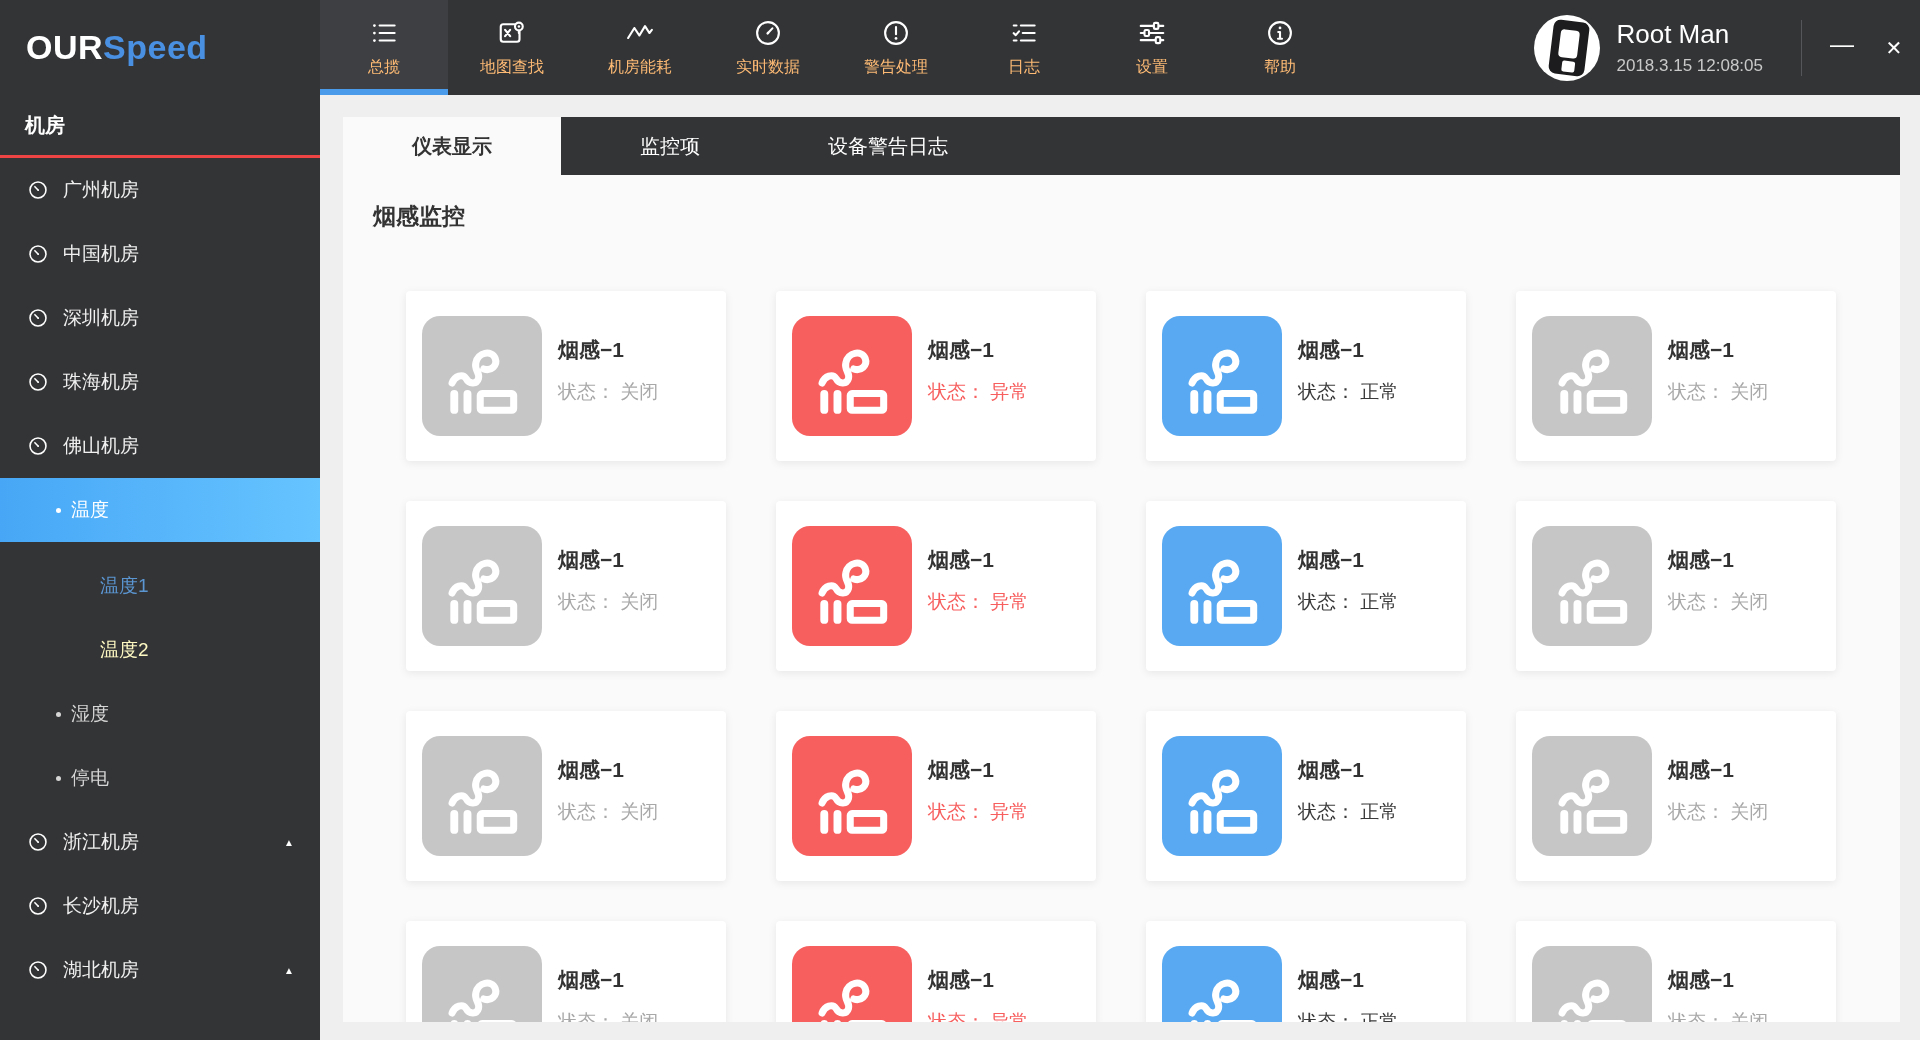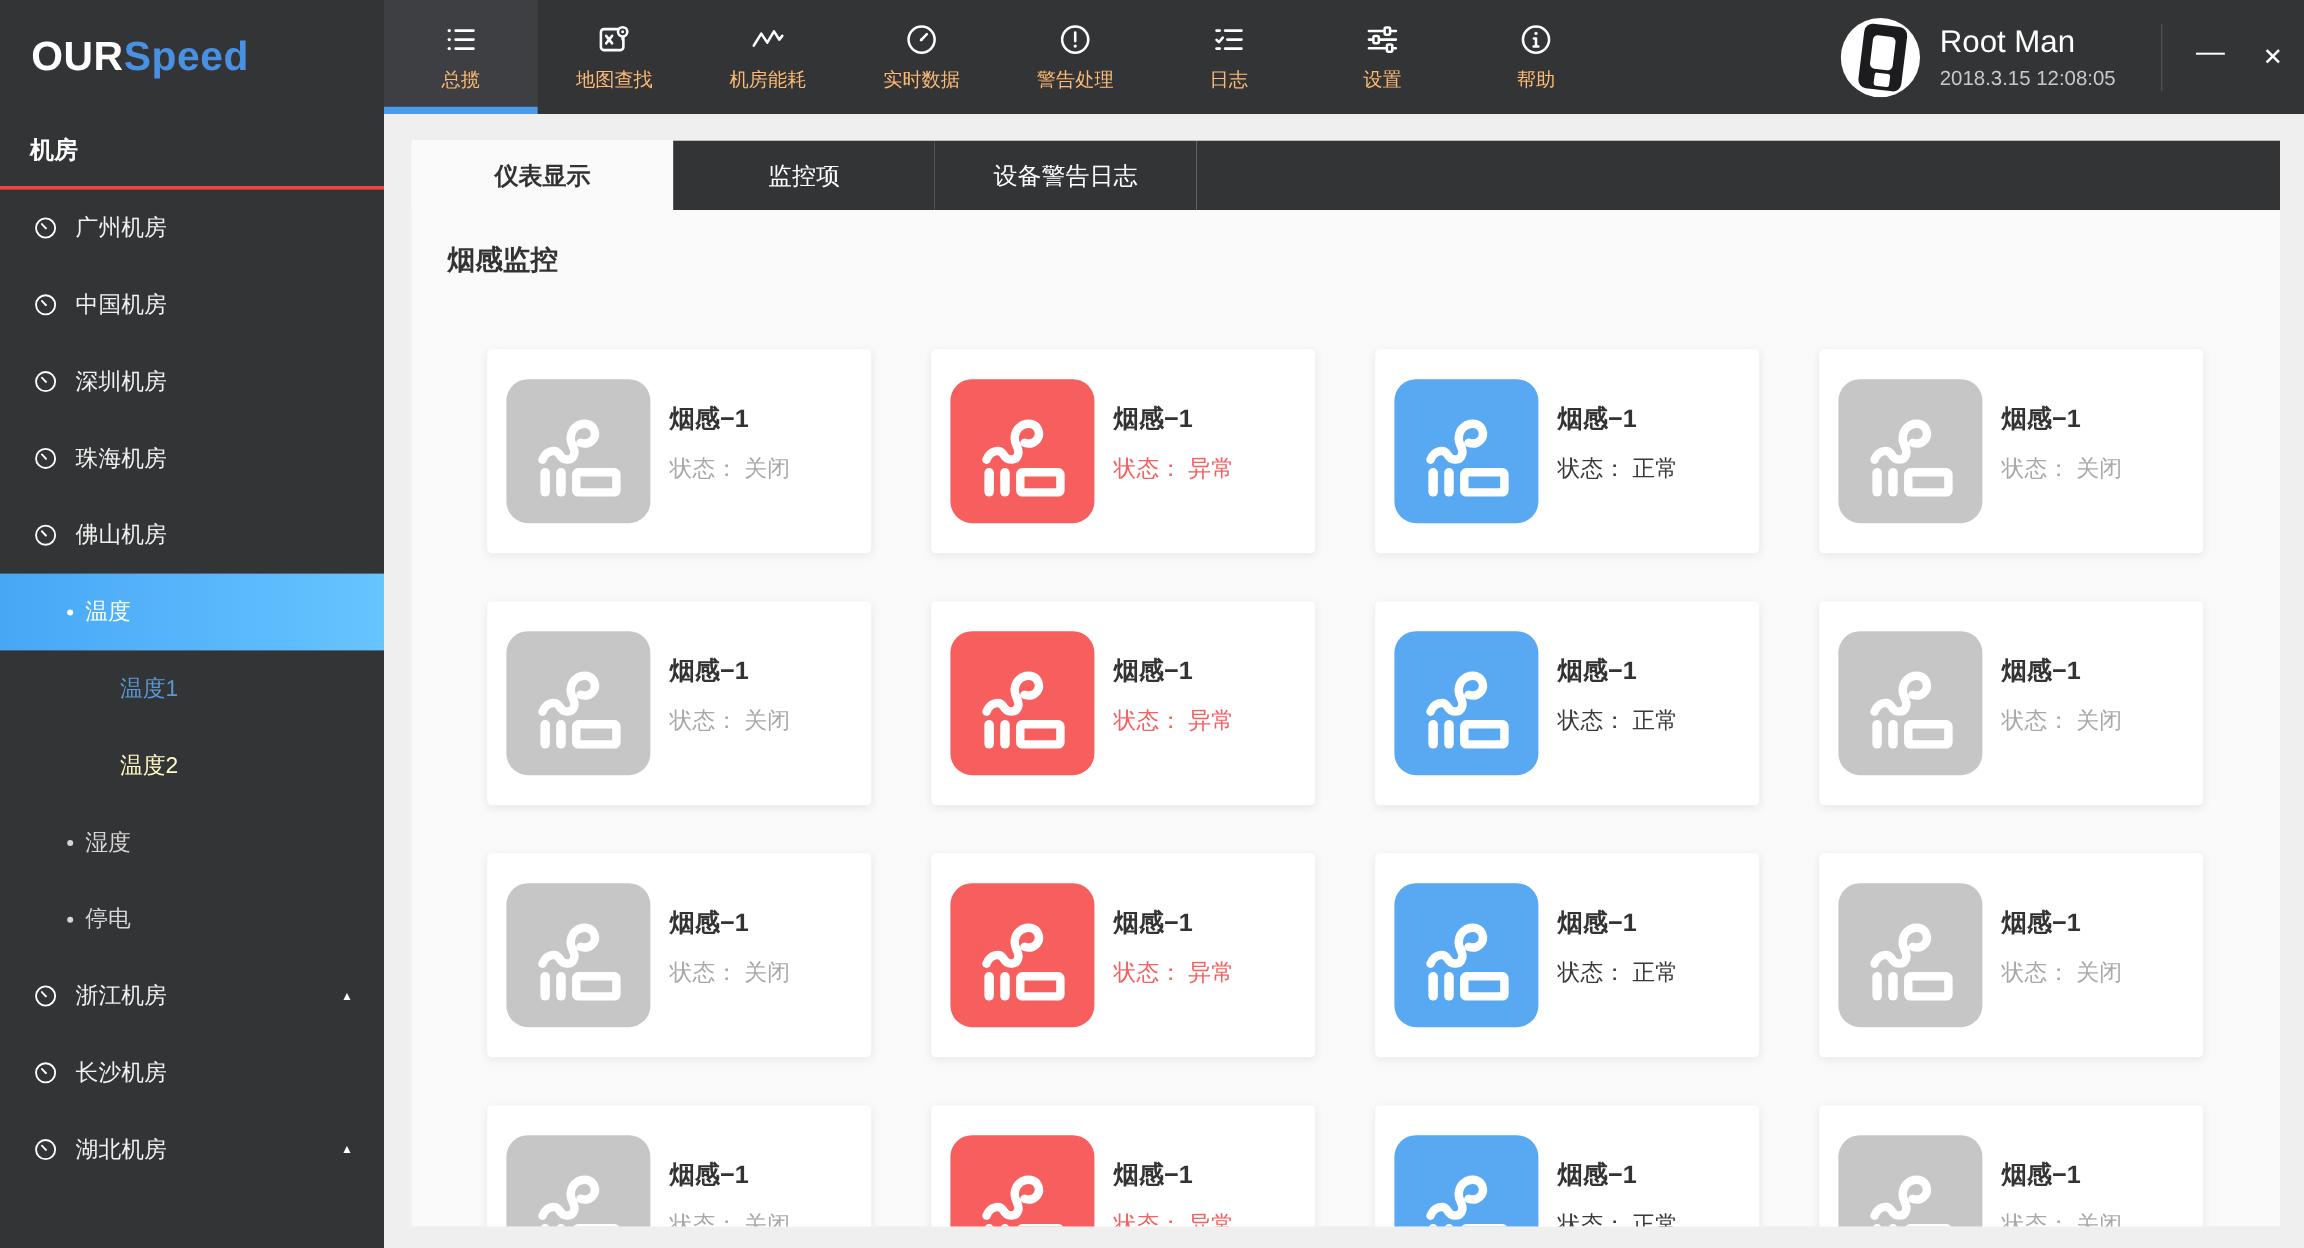--- a/index.html
+++ b/index.html
@@ -18,21 +18,21 @@
   .side-list { }
   .side-item { height:64px; display:flex; align-items:center; position:relative; font-size:19px; color:#f0f0f0; cursor:pointer; }
   .side-item.room { padding-left:27px; }
   .room-icon { width:22px; height:22px; margin-right:14px; flex:0 0 auto; display:flex; }
   .room-icon svg { width:22px; height:22px; }
   .caret { position:absolute; right:26px; font-size:10px; color:#fff; }
   .side-item.sub { padding-left:56px; color:#d6d6d6;font-family:Liberation Serif, serif; }
   .bullet { width:5px; height:5px; border-radius:50%; background:currentColor; margin-right:10px; flex:0 0 auto; }
   .side-item.sub.active { background:linear-gradient(90deg,#47a7f6,#66c4ff); color:#ffffff; }
   .side-item.subsub { padding-left:100px; color:#fef9c3; }
-  .side-item.subsub.highlight { color:#5b96d2; }
+  .side-item.subsub.highlight { color:#5b96d2;margin-top:12px; }
   
   .topbar { position:absolute; left:320px; top:0; width:1600px; height:95px; background:#333436; display:flex; align-items:stretch; z-index:2; }
   .nav { display:flex; }
   .nav-item { width:128px; display:flex; flex-direction:column; align-items:center; justify-content:center; gap:9px; color:#fdba74; position:relative; cursor:pointer; }
   .nav-item svg { width:30px; height:30px; display:block; }
   .nav-label { font-size:16px; white-space:nowrap; }
   .nav-item.active { background:#3d3f42; }
   .nav-item.active::after { content:""; position:absolute; left:0; right:0; bottom:0; height:6px; background:#4a9bea; }
   .user-block { margin-left:auto; display:flex; align-items:center; }
   .avatar { width:66px; height:66px; margin-right:16px; cursor:pointer; }

